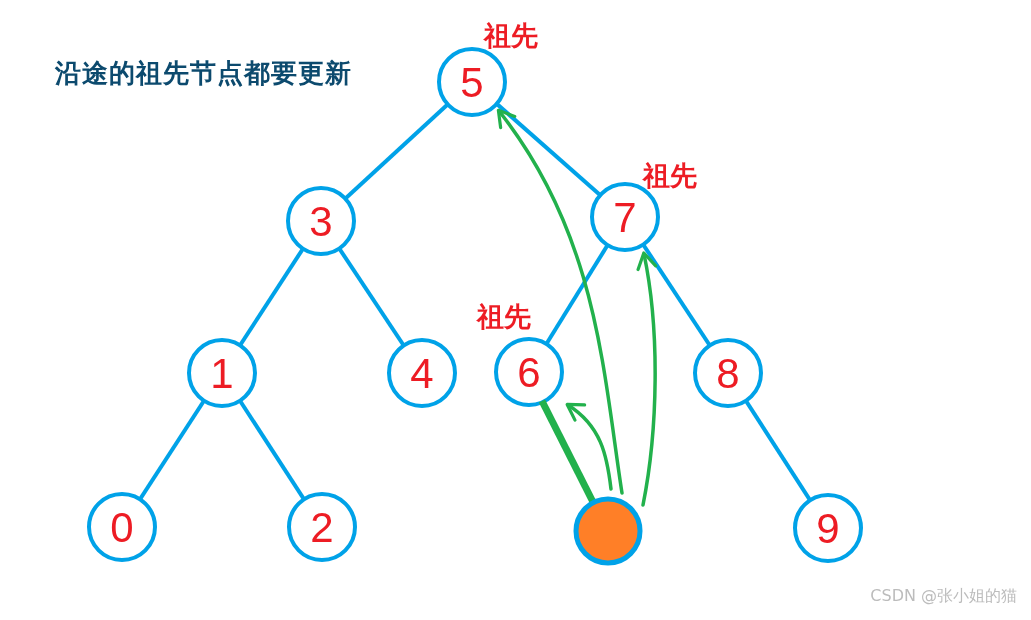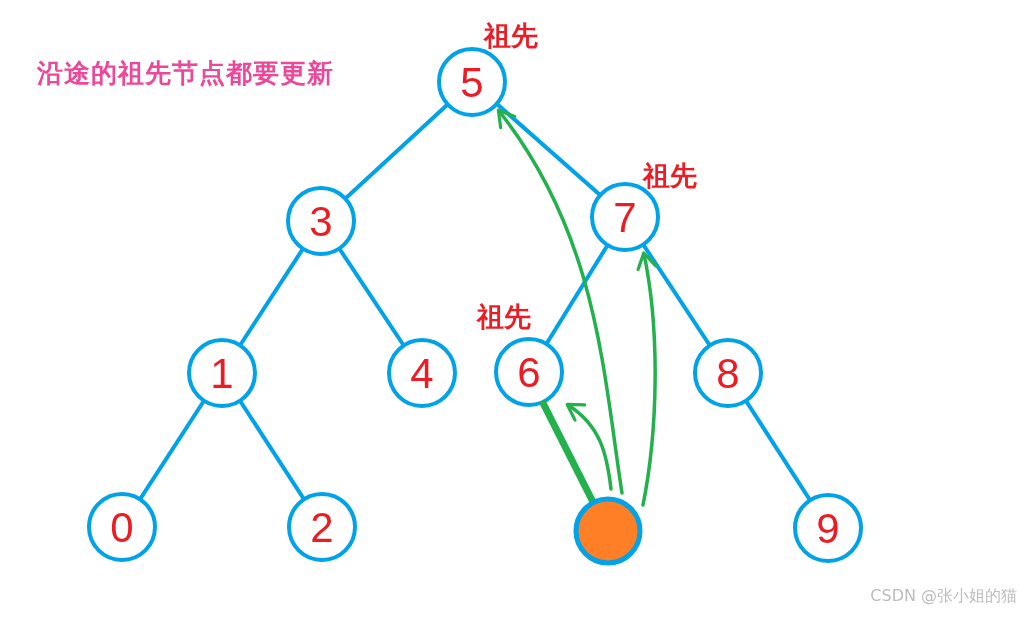--- a/index.html
+++ b/index.html
@@ -16,26 +16,26 @@
     overflow: hidden;
   }
   .stage svg {
     position: absolute;
     left: 0;
     top: 0;
     display: block;
   }
   .caption {
     position: absolute;
-    left: 37px;
+    left: 55px;
     top: 56px;
     font-size: 26px;
     font-weight: bold;
     letter-spacing: 1px;
-    color: #ec4899;
+    color: #0c4a6e;
     white-space: nowrap;
     font-family: "DejaVu Sans", "Liberation Sans", sans-serif;
   }
   .watermark {
     position: absolute;
     right: 14px;
     top: 586px;
     font-size: 16px;
     color: #bcbcbc;
     text-shadow: 1px 1px 0 #ffffff;

